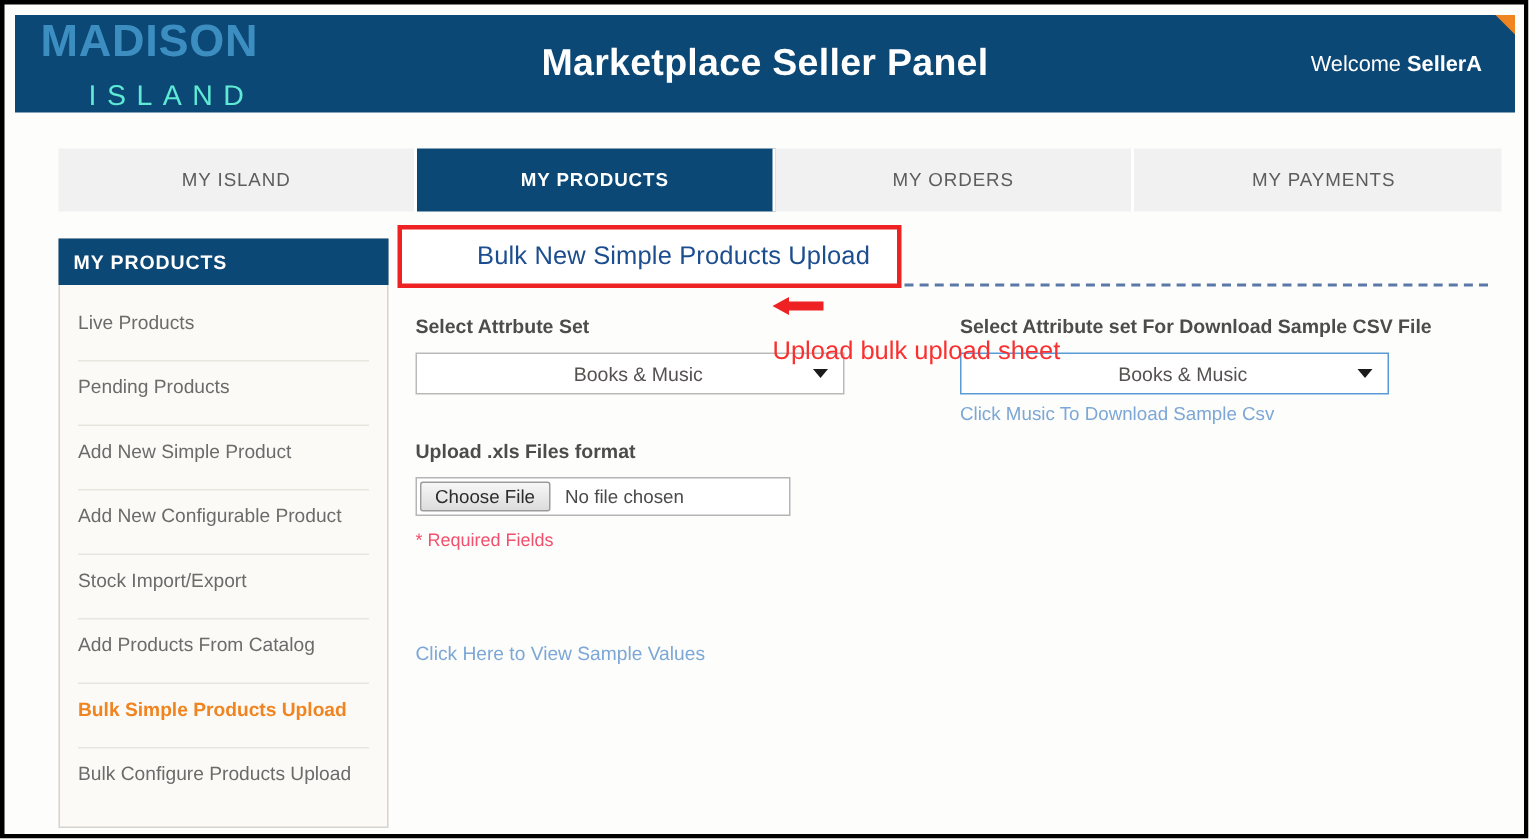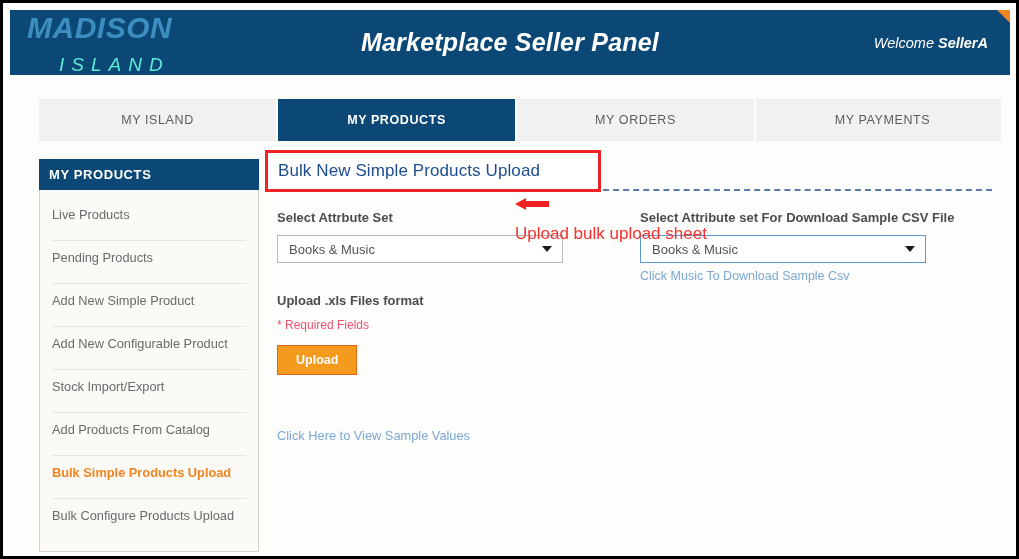--- a/index.html
+++ b/index.html
@@ -23,21 +23,20 @@
 
   
   .header {
     position: absolute;
     left: 7px;
     top: 7px;
     width: 1000px;
     height: 65px;
     background: #0c4876;
     overflow: hidden;
-    font-style: italic;
   }
   .header-corner {
     position: absolute;
     right: 0;
     top: 0;
     width: 0;
     height: 0;
     border-top: 13px solid #f08421;
     border-left: 13px solid transparent;
   }
@@ -165,20 +164,21 @@
     box-sizing: border-box;
     background: #ffffff;
     display: flex;
     align-items: center;
   }
   .page-title {
     color: #1c4d8e;
     font-size: 17px;
     padding-left: 10px;
     letter-spacing: 0.1px;
+    margin-left: 40px;
   }
   .dashed-rule {
     position: absolute;
     left: 338px;
     top: 39px;
     right: 14px;
     border-top: 2px dashed #5a79a8;
     height: 0;
   }
 
@@ -205,20 +205,21 @@
   .select-box {
     position: relative;
     width: 286px;
     height: 28px;
     background: #ffffff;
     border: 1px solid #b9b9b9;
     box-sizing: border-box;
     display: flex;
     align-items: center;
     cursor: pointer;
+    justify-content: center;
   }
   .select-box.focused { border: 1px solid #5b9bd5; }
   .select-value {
     font-size: 13px;
     color: #555151;
     padding-left: 11px;
   }
   .select-caret {
     position: absolute;
     right: 10px;
@@ -383,22 +384,25 @@
     <div class="dashed-rule"></div>
 
     <div class="col-left">
       <div class="field-label">Select Attrbute Set</div>
       <div class="select-box">
         <span class="select-value">Books &amp; Music</span>
         <span class="select-caret"></span>
       </div>
 
       <div class="field-label upload-label">Upload .xls Files format</div>
+      <div class="file-row">
+        <div class="choose-btn">Choose File</div>
+        <div class="file-name">No file chosen</div>
+      </div>
       <div class="required">* Required Fields</div>
-      <div class="upload-btn">Upload</div>
     </div>
 
     <div class="col-right">
       <div class="field-label">Select Attribute set For Download Sample CSV File</div>
       <div class="select-box focused">
         <span class="select-value">Books &amp; Music</span>
         <span class="select-caret"></span>
       </div>
       <div class="link">Click Music To Download Sample Csv</div>
     </div>

